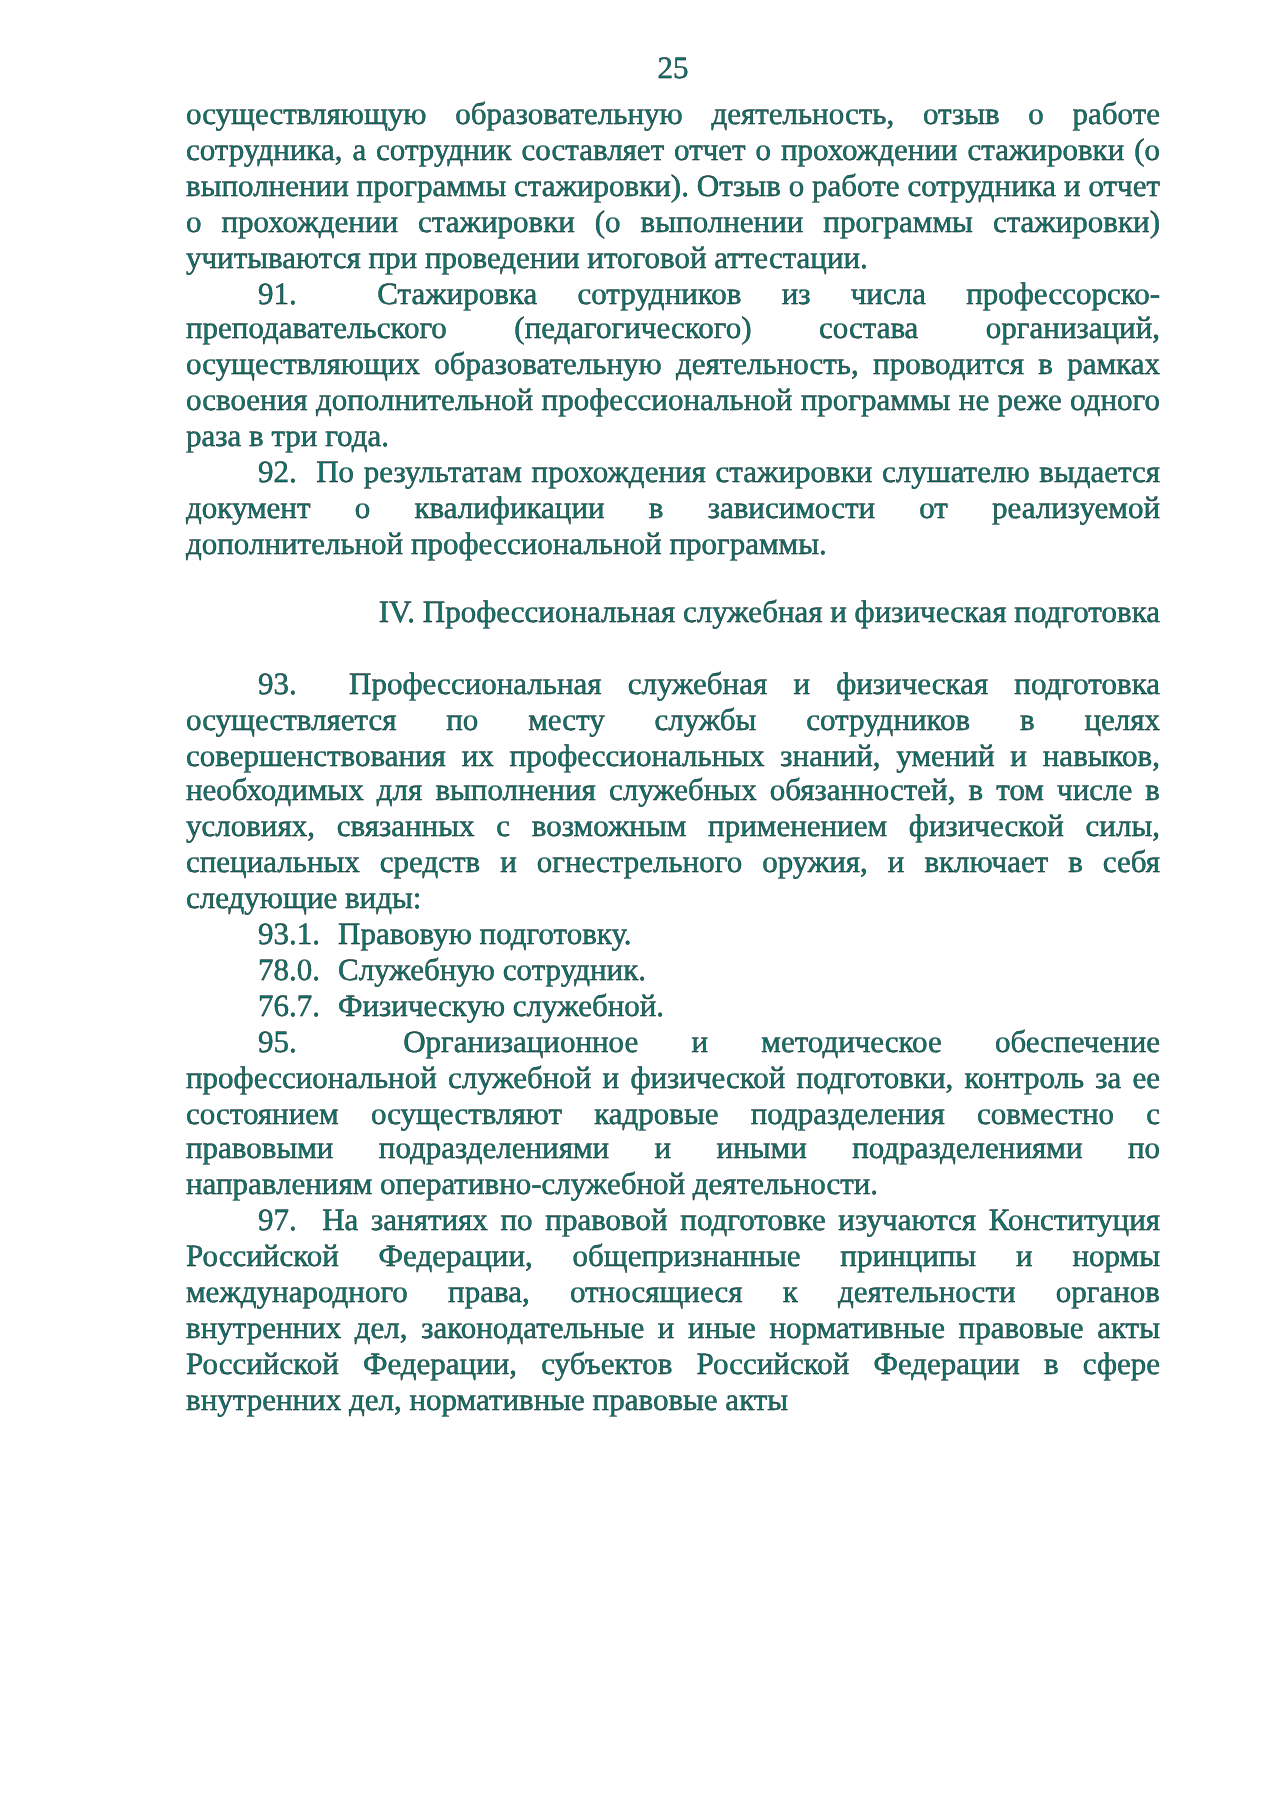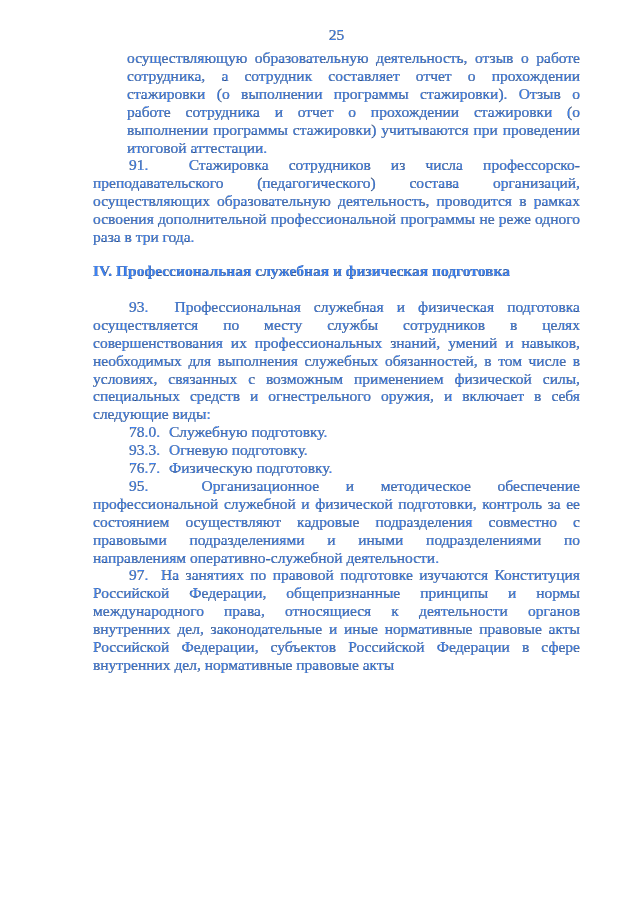--- a/index.html
+++ b/index.html
@@ -7,21 +7,21 @@
     padding: 0;
     background: #ffffff;
   }
   .page {
     position: relative;
     width: 640px;
     height: 905px;
     background: #ffffff;
     overflow: hidden;
     font-family: "Liberation Serif", "DejaVu Serif", serif;
-    color: #3b82f6;
+    color: #0f766e;
     -webkit-text-stroke: 0.2px #111111;
   }
   .page-number {
     position: absolute;
     top: 26px;
     left: 93px;
     width: 487px;
     text-align: center;
     font-size: 15.5px;
     line-height: 17.9px;
@@ -35,45 +35,45 @@
     line-height: 17.9px;
     text-align: justify;
   }
   .page-body p {
     margin: 0;
     padding: 0;
     text-indent: 36px;
   }
   .page-body p.body-noindent {
     text-indent: 0;
-    margin-left: 34px;
   }
   .page-body p.heading {
     text-indent: 0;
-    text-align: left;
-    font-weight: bold;
+    text-align: right;
+    font-weight: normal;
     margin: 16px 0 18px 0;
   }
   .page-body p.list {
     text-align: left;
     text-indent: 36px;
   }
   .page-body p.list .num {
     margin-right: 9px;
   }
 </style>
 </head>
 <body>
 
 <div class="page">
   <div class="page-number">25</div>
   <div class="page-body" id="page-body">
       <p class="body-noindent">осуществляющую образовательную деятельность, отзыв о работе сотрудника, а сотрудник составляет отчет о прохождении стажировки (о выполнении программы стажировки). Отзыв о работе сотрудника и отчет о прохождении стажировки (о выполнении программы стажировки) учитываются при проведении итоговой аттестации.</p>
       <p class="body">91.&nbsp; Стажировка сотрудников из числа профессорско-преподавательского (педагогического) состава организаций, осуществляющих образовательную деятельность, проводится в рамках освоения дополнительной профессиональной программы не реже одного раза в три года.</p>
+      <p class="body">92.&nbsp; По результатам прохождения стажировки слушателю выдается документ о квалификации в зависимости от реализуемой дополнительной профессиональной программы.</p>
       <p class="heading">IV. Профессиональная служебная и физическая подготовка</p>
       <p class="body">93.&nbsp; Профессиональная служебная и физическая подготовка осуществляется по месту службы сотрудников в целях совершенствования их профессиональных знаний, умений и навыков, необходимых для выполнения служебных обязанностей, в том числе в условиях, связанных с возможным применением физической силы, специальных средств и огнестрельного оружия, и включает в себя следующие виды:</p>
-      <p class="list"><span class="num">78.0.</span><span>Служебную подготовку.</span></p>
-      <p class="list"><span class="num">93.3.</span><span>Огневую подготовку.</span></p>
-      <p class="list"><span class="num">76.7.</span><span>Физическую подготовку.</span></p>
+      <p class="list"><span class="num">93.1.</span><span>Правовую подготовку.</span></p>
+      <p class="list"><span class="num">78.0.</span><span>Служебную сотрудник.</span></p>
+      <p class="list"><span class="num">76.7.</span><span>Физическую служебной.</span></p>
       <p class="body">95.&nbsp; Организационное и методическое обеспечение профессиональной служебной и физической подготовки, контроль за ее состоянием осуществляют кадровые подразделения совместно с правовыми подразделениями и иными подразделениями по направлениям оперативно-служебной деятельности.</p>
       <p class="body">97.&nbsp; На занятиях по правовой подготовке изучаются Конституция Российской Федерации, общепризнанные принципы и нормы международного права, относящиеся к деятельности органов внутренних дел, законодательные и иные нормативные правовые акты Российской Федерации, субъектов Российской Федерации в сфере внутренних дел, нормативные правовые акты</p>
     </div>
 </div>
 
 </body></html>

